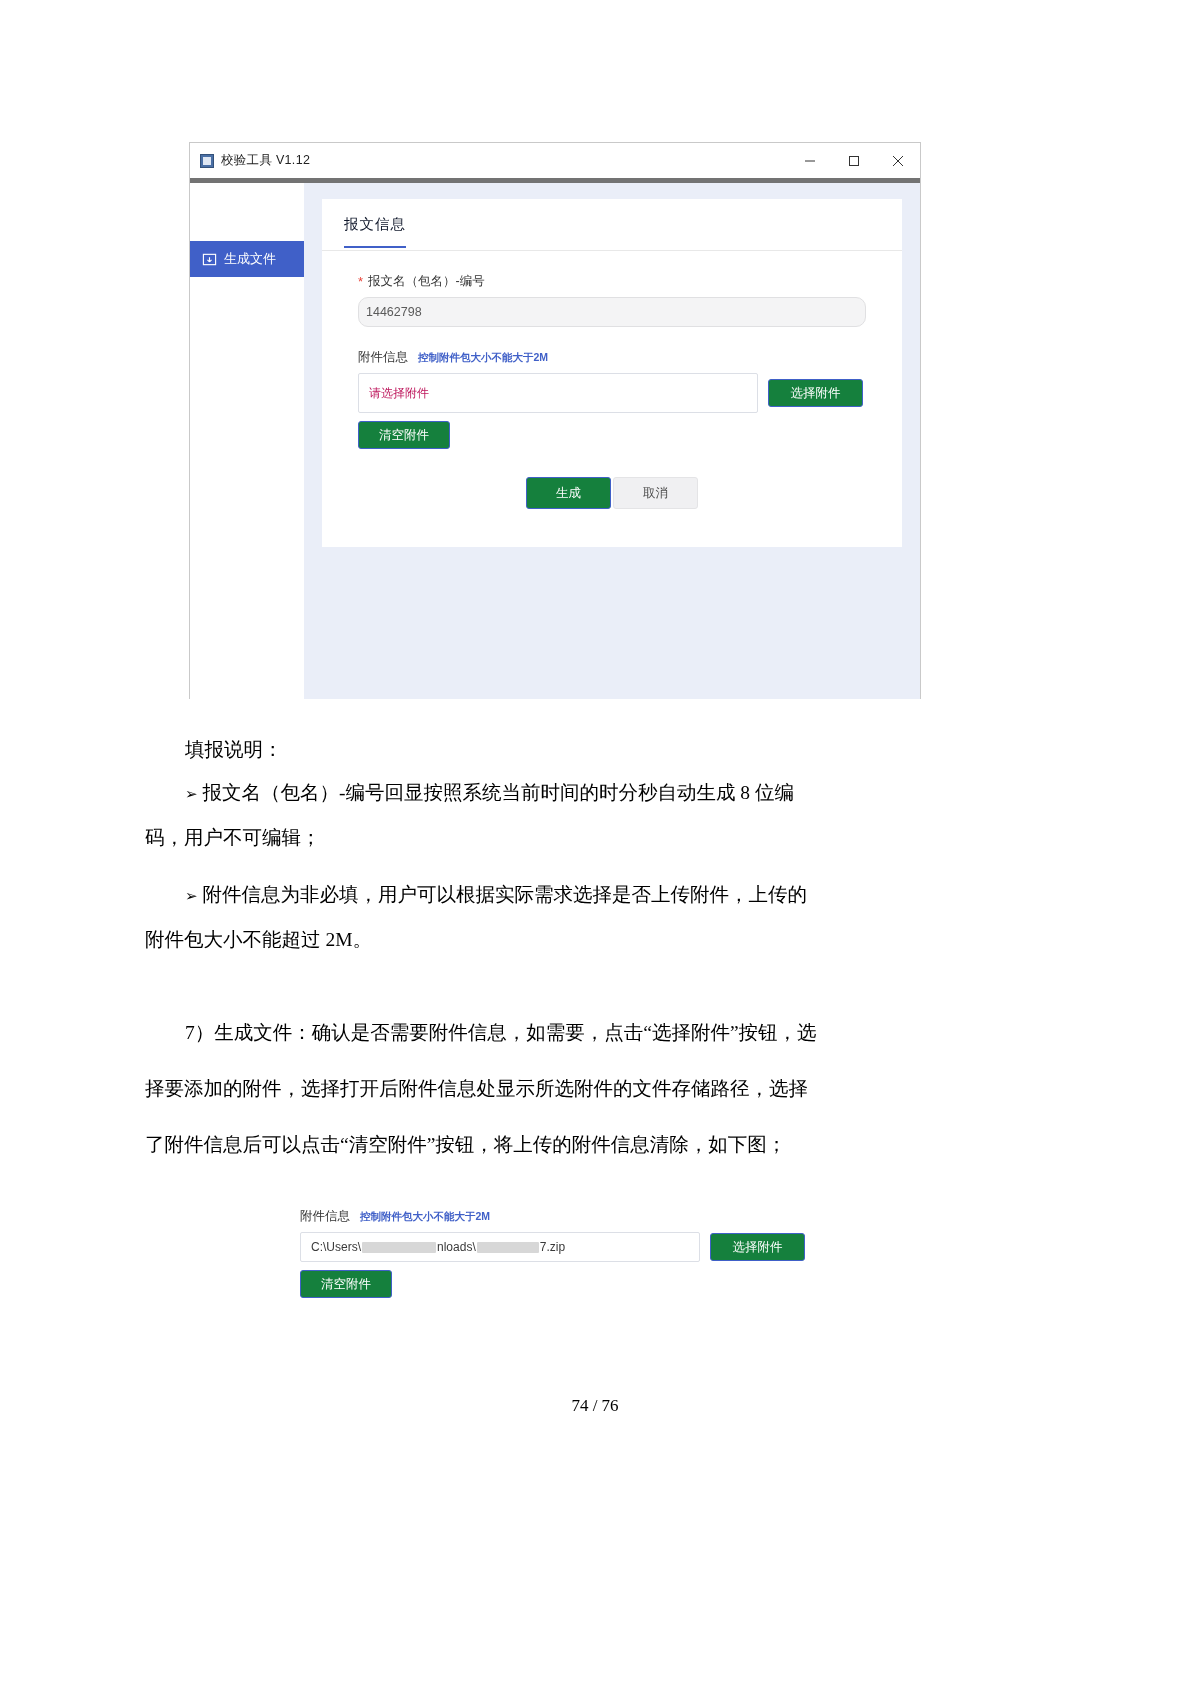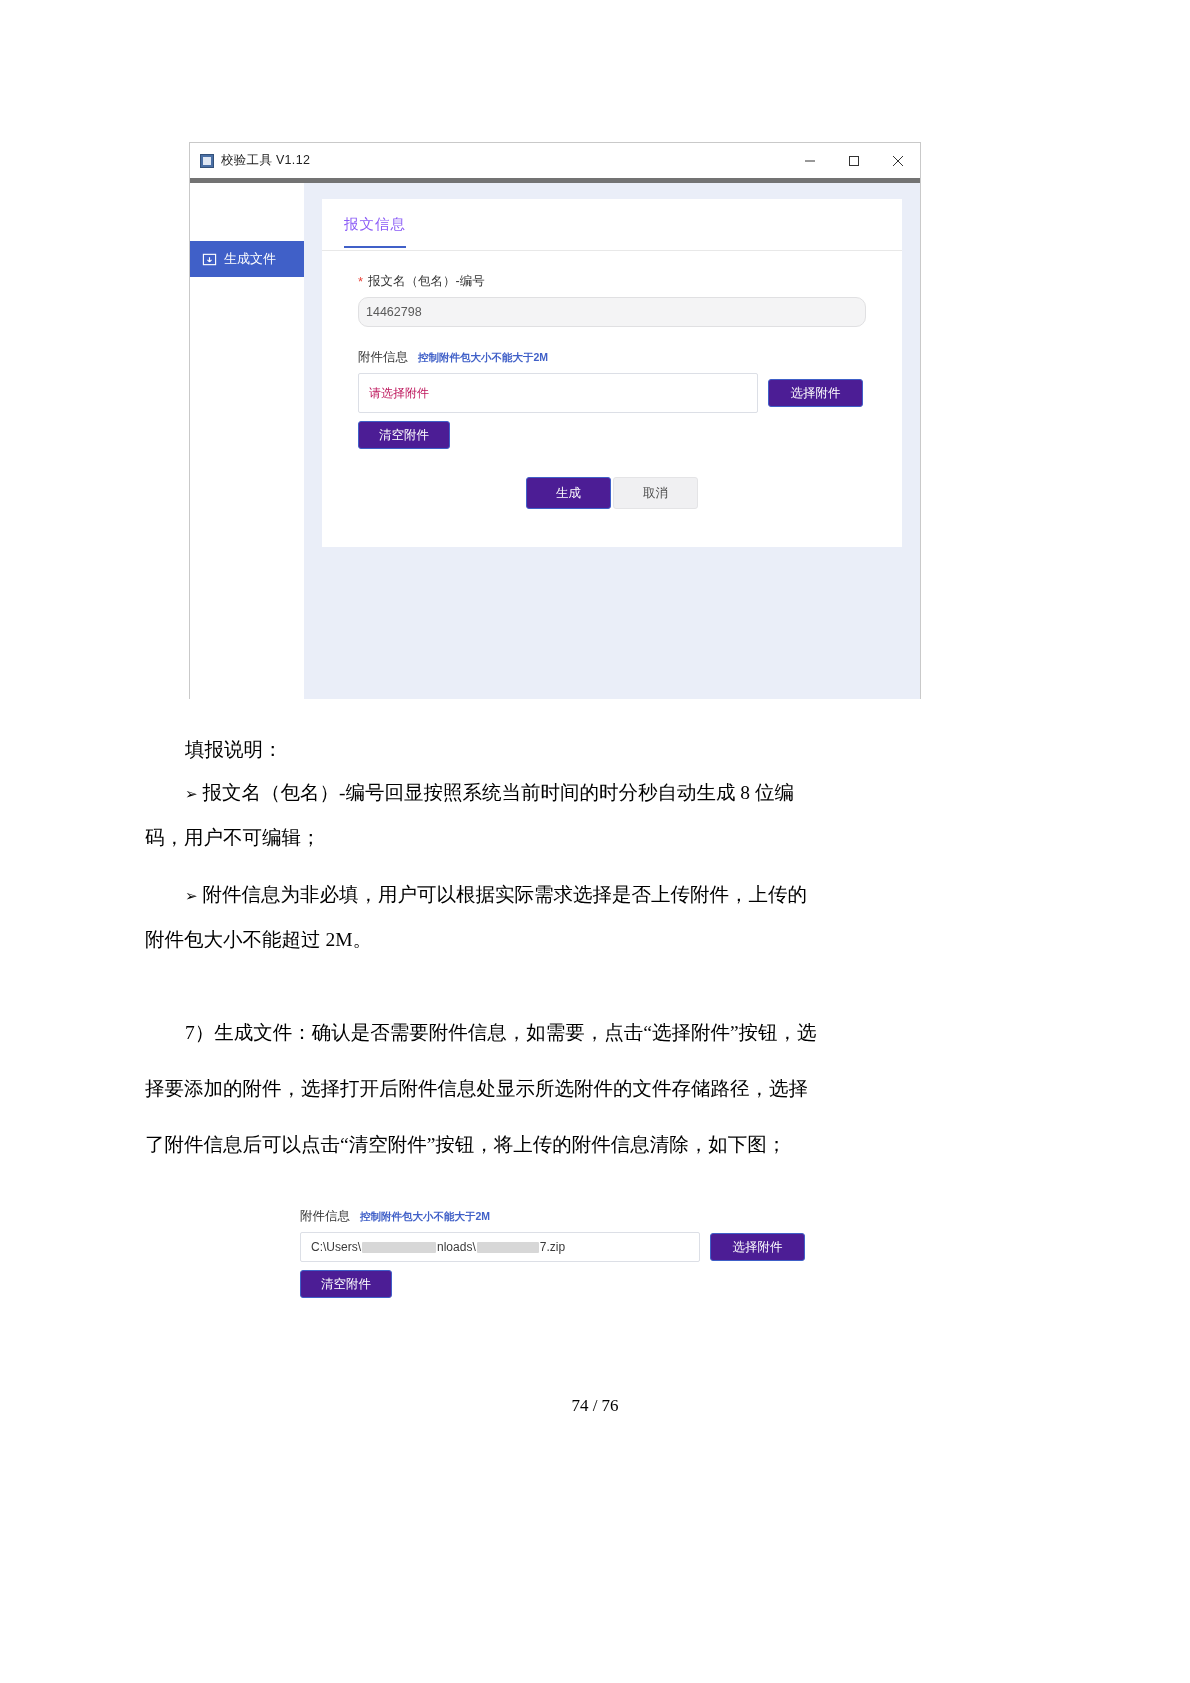--- a/index.html
+++ b/index.html
@@ -120,21 +120,21 @@
     border-bottom: 1px solid #e8e8e8;
     display: flex;
     align-items: center;
     padding-left: 22px;
     box-sizing: border-box;
     position: relative;
   }
   .card-head .tab {
     font-family: "Liberation Sans", sans-serif;
     font-size: 14.5px;
-    color: #8b5cf6;
+    color: #0f172a;
     letter-spacing: 1px;
     position: relative;
     padding-bottom: 14px;
     top: 7px;
   }
   .card-head .tab::after {
     content: "";
     position: absolute;
     left: 0; right: 0; bottom: 0;
     height: 2px;
@@ -211,21 +211,21 @@
   .btn {
     font-family: "Liberation Sans", sans-serif;
     font-size: 12.5px;
     border-radius: 3px;
     display: inline-flex;
     align-items: center;
     justify-content: center;
     box-sizing: border-box;
   }
   .btn-primary {
-    background: #4c1d95;
+    background: #15803d;
     color: #ffffff;
     border: 1px solid #4060c8;
   }
   .btn-plain {
     background: #f0f0f2;
     color: #4a4a4a;
     border: 1px solid #e4e4e6;
   }
   .btn-select-attach {
     width: 95px;

